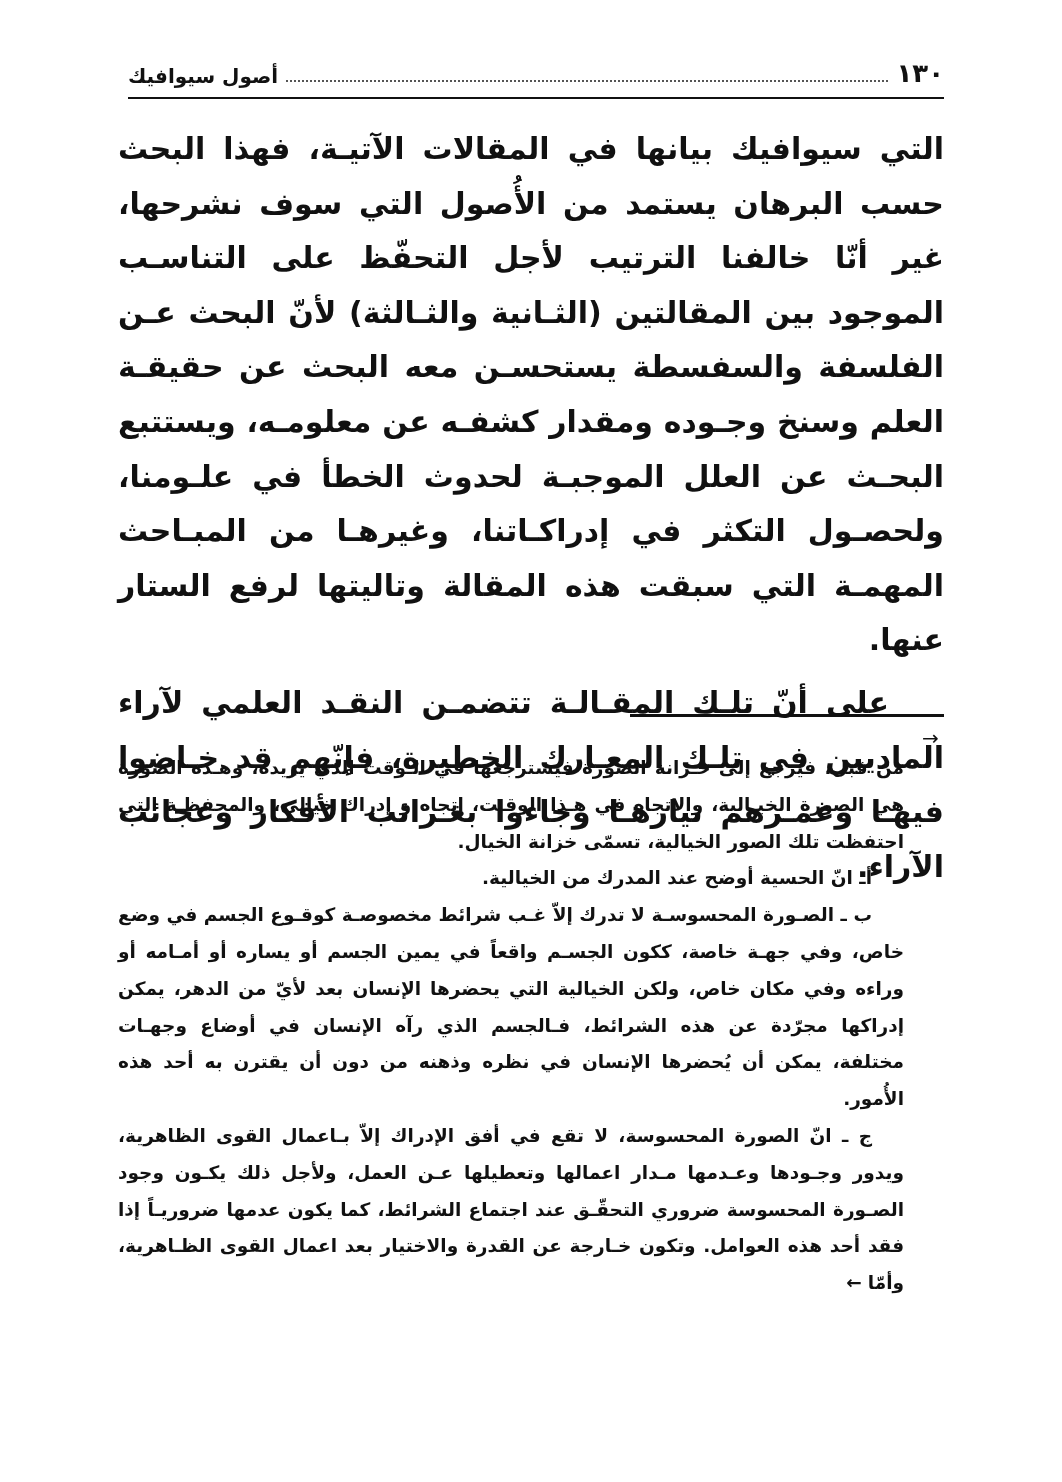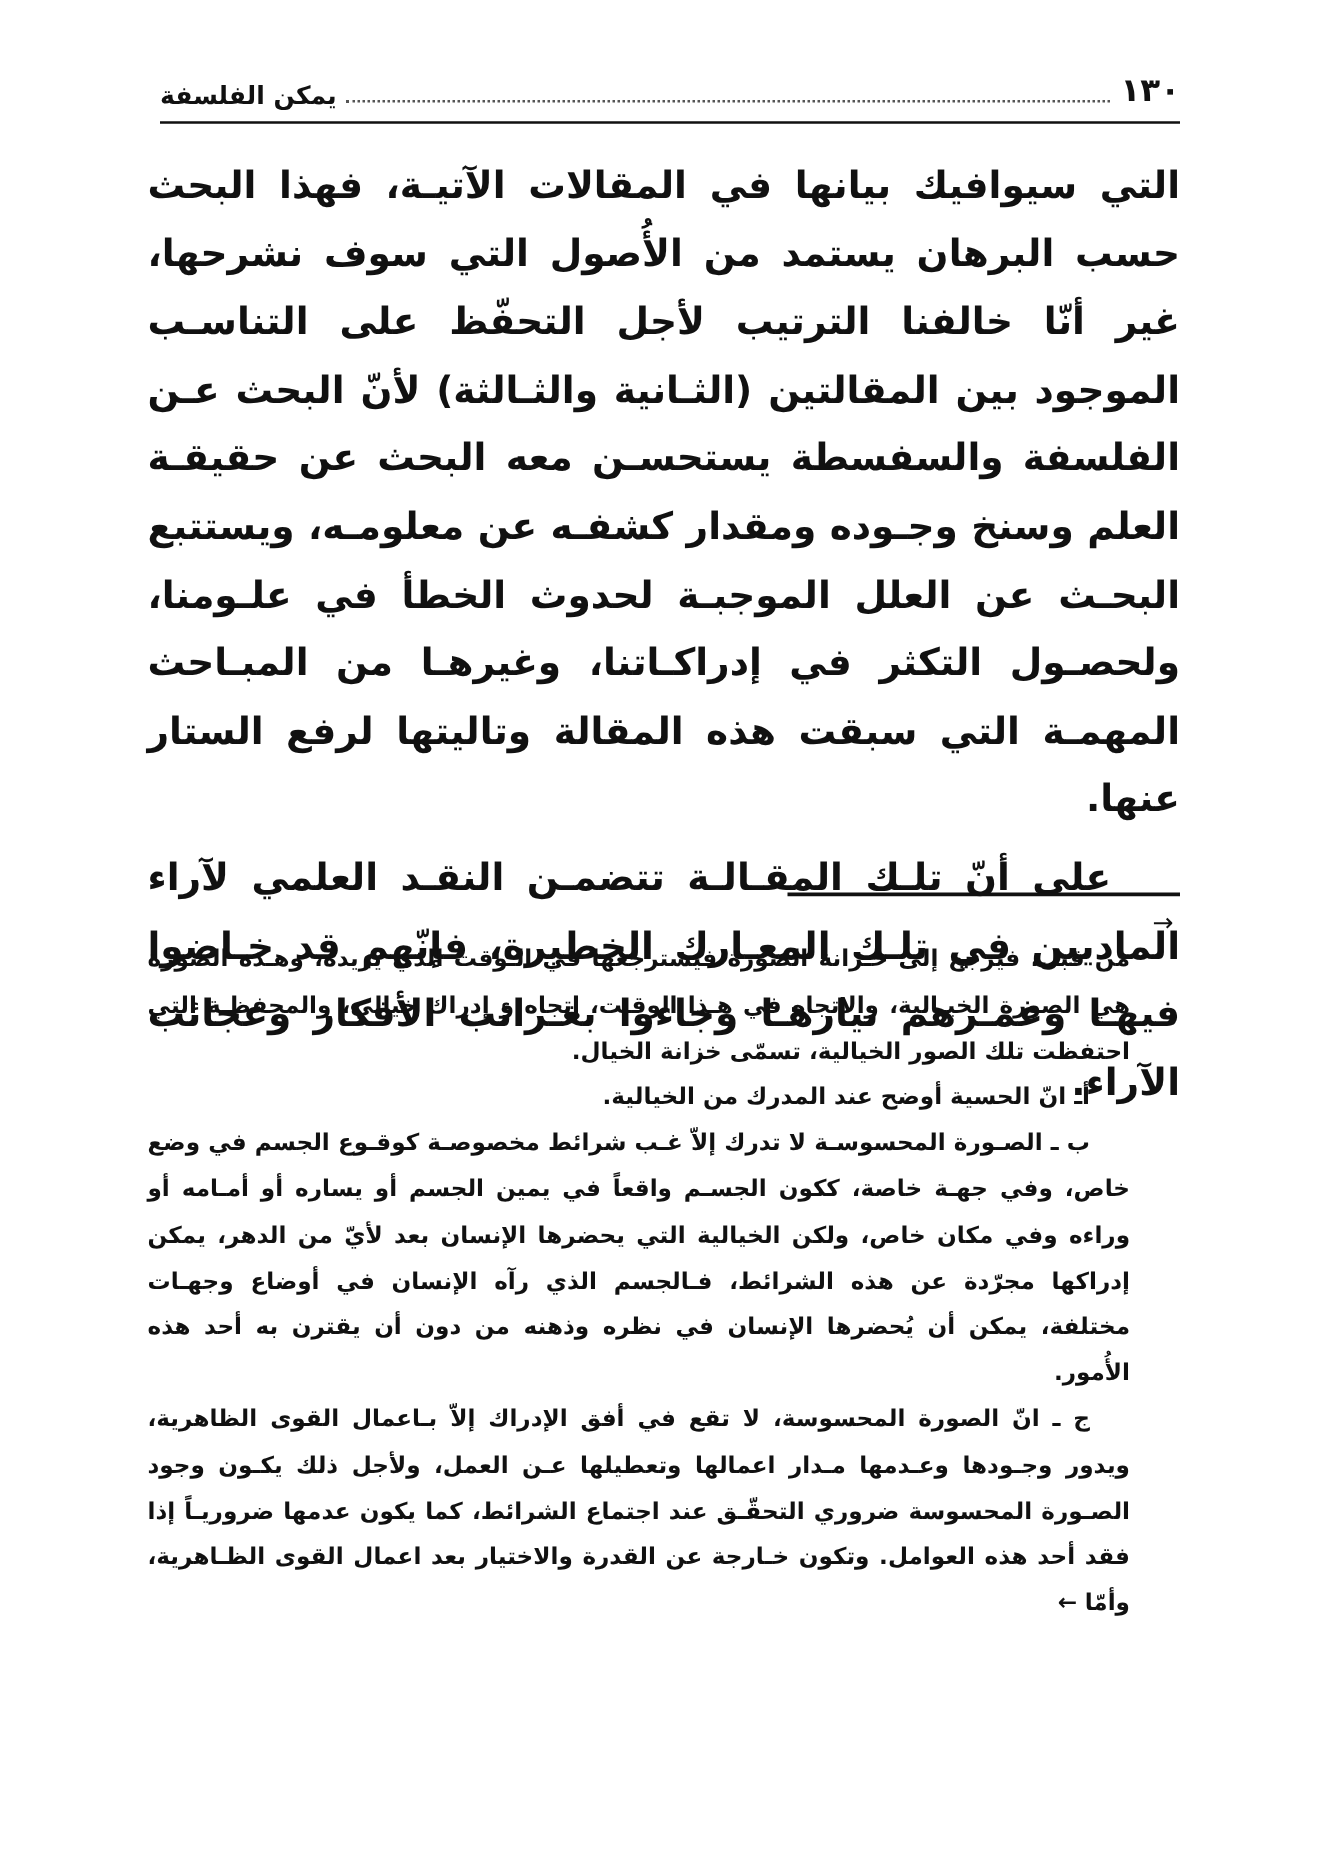--- a/index.html
+++ b/index.html
@@ -49,21 +49,21 @@
   .cont-arrow-end { margin-right: 6px; }
 </style>
 </head>
 <body>
 
 <div class="page">
 
   <div class="running-header">
     <span class="page-number">١٣٠</span>
     <span class="leader-dots"></span>
-    <span class="book-title">يمكن الفلسفة</span>
+    <span class="book-title">أصول سيوافيك</span>
   </div>
   <div class="header-rule"></div>
 
   <div class="main-text">
     <p>التي سيوافيك بيانها في المقالات الآتيـة، فهذا البحث حسب البرهان يستمد من الأُصول التي سوف نشرحها، غير أنّا خالفنا الترتيب لأجل التحفّظ على التناسـب الموجود بين المقالتين (الثـانية والثـالثة) لأنّ البحث عـن الفلسفة والسفسطة يستحسـن معه البحث عن حقيقـة العلم وسنخ وجـوده ومقدار كشفـه عن معلومـه، ويستتبع البحـث عن العلل الموجبـة لحدوث الخطأ في علـومنا، ولحصـول التكثر في إدراكـاتنا، وغيرهـا من المبـاحث المهمـة التي سبقت هذه المقالة وتاليتها لرفع الستار عنها.</p>
     <p class="indent">على أنّ تلـك المقـالـة تتضمـن النقـد العلمي لآراء الماديين في تلـك المعـارك الخطيرة، فإنّهم قد خـاضوا فيهـا وغمـرهم تيارهـا وجاءوا بغـرائب الأفكار وعجائب الآراء.</p>
   </div>
 
   <div class="footnote-rule"></div>
   <span class="continuation-arrow">→</span>

